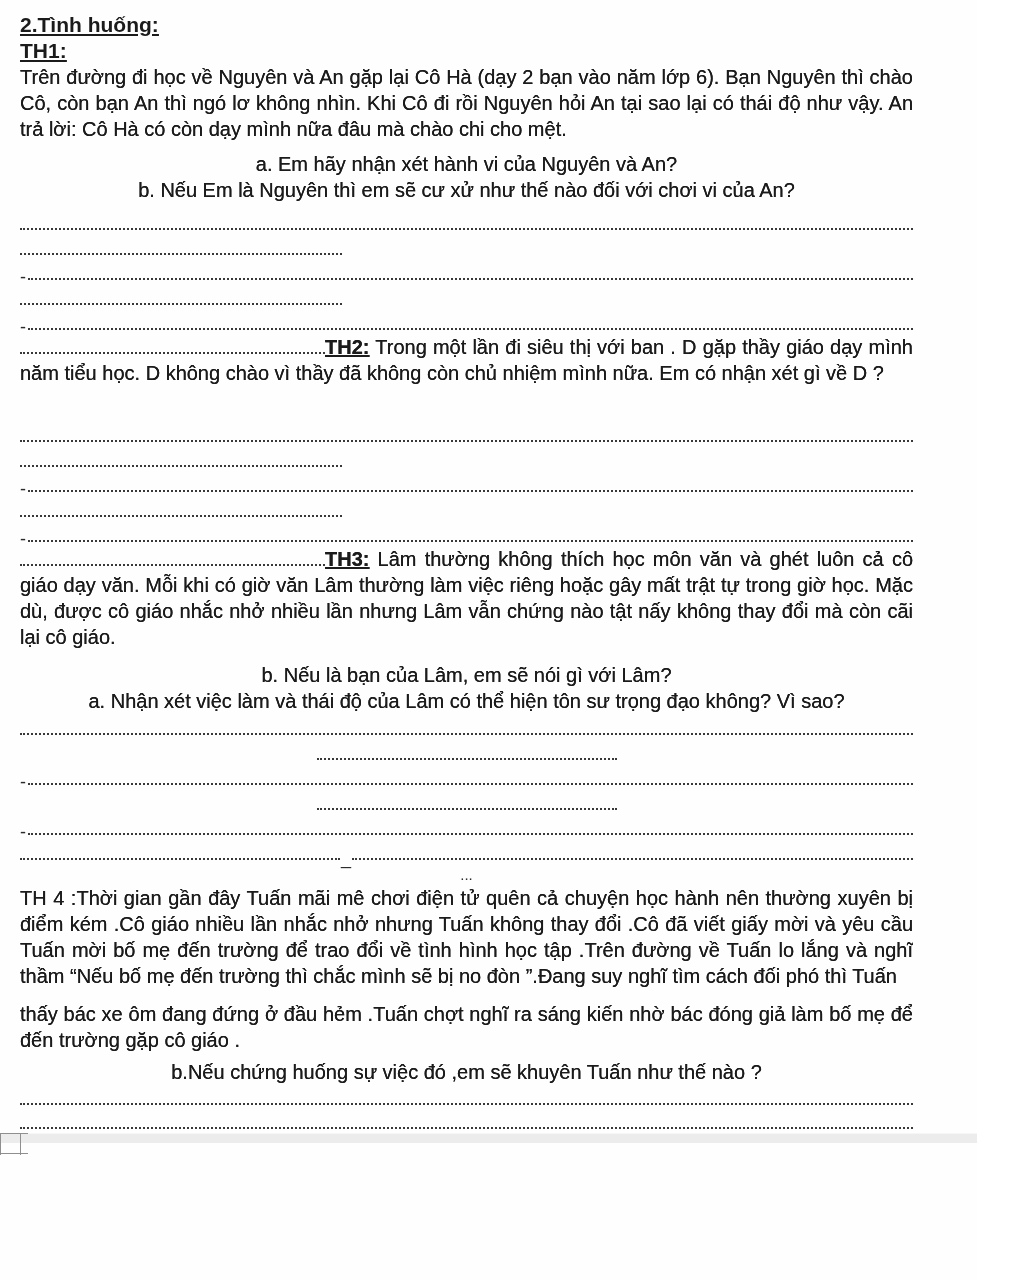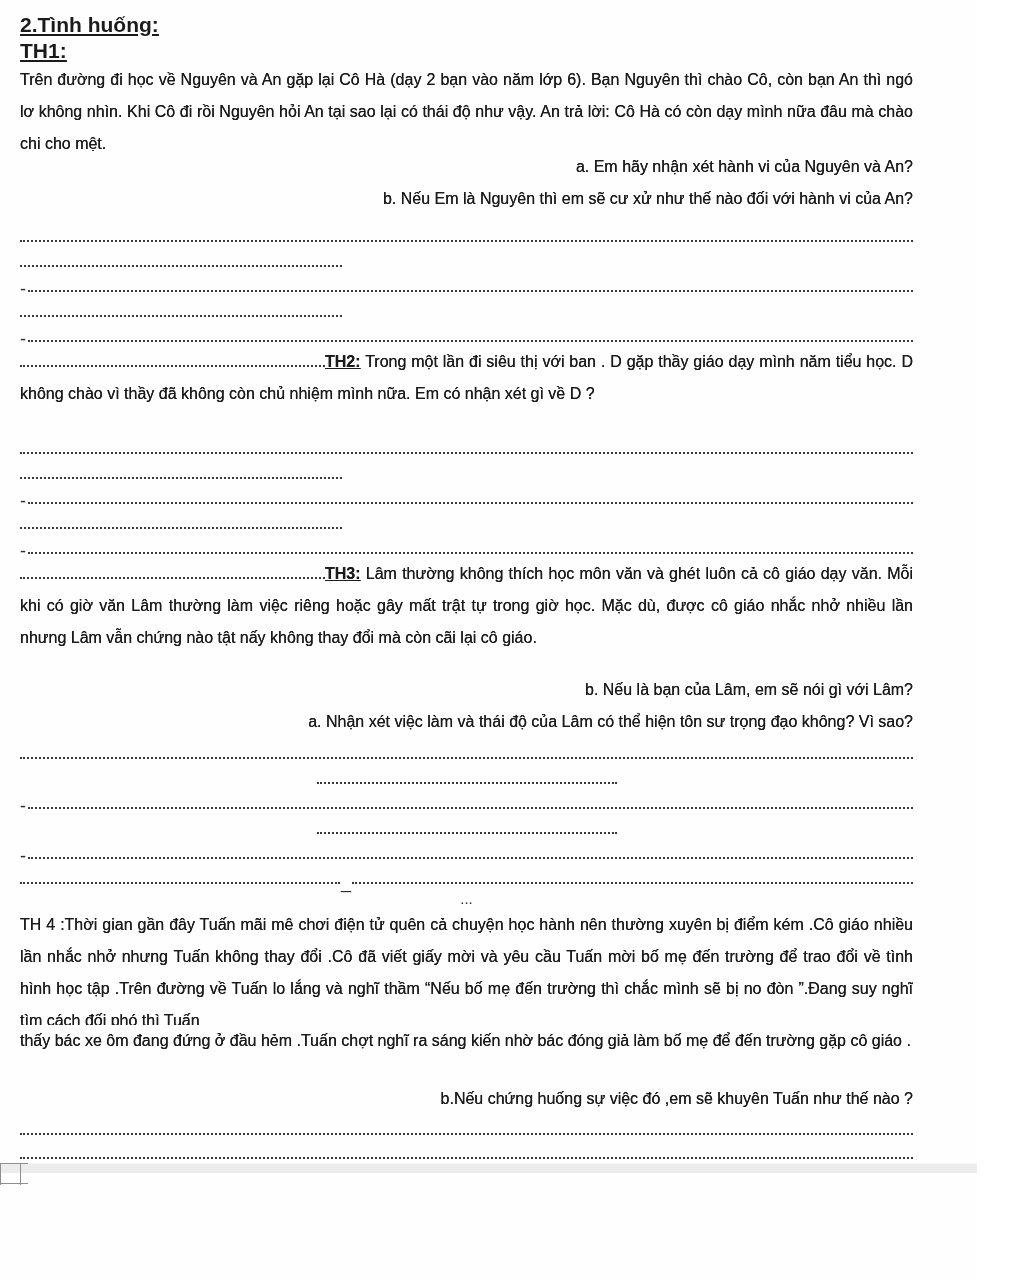--- a/index.html
+++ b/index.html
@@ -13,26 +13,26 @@
   }
   .content { padding:12px 64px 0 20px; }
 
   .head {
     font-size:21px; line-height:26px; margin:0;
     font-weight:bold; text-decoration:underline;
   }
   .head span { text-decoration:underline; }
 
   p.body, p.q {
-    font-size:16px; line-height:32px; margin:0;
+    font-size:20px; line-height:26px; margin:0;
     text-align:justify;
     text-shadow:0 0 .5px currentColor;
     overflow:hidden;
   }
-  p.q { text-align:right; }
+  p.q { text-align:center; }
   .lines-3 { height:87px; }
   .lines-4 { height:116px; }
   .lines-2 { height:58px; }
 
   .inline-label {
     font-weight:bold; text-decoration:underline;
     white-space:nowrap;
     margin-top:13px;
   }
   .leader-inline {
@@ -75,21 +75,21 @@
 
 <div class="page">
 
   <div class="content">
 
     <p class="head"><span>2.Tình huống:</span></p>
     <p class="head"><span>TH1:</span></p>
 
     <p class="body lines-3">Trên đường đi học về Nguyên và An gặp lại Cô Hà (dạy 2 bạn vào năm lớp 6). Bạn Nguyên thì chào Cô, còn bạn An thì ngó lơ không nhìn. Khi Cô đi rồi Nguyên hỏi An tại sao lại có thái độ như vậy. An trả lời: Cô Hà có còn dạy mình nữa đâu mà chào chi cho mệt.</p>
     <p class="q">a. Em hãy nhận xét hành vi của Nguyên và An?</p>
-    <p class="q">b. Nếu Em là Nguyên thì em sẽ cư xử như thế nào đối với hành vi của An?</p>
+    <p class="q">b. Nếu Em là Nguyên thì em sẽ cư xử như thế nào đối với chơi vi của An?</p>
 
     <div class="mt6">
       <div class="ans full">
           <div class="lead"></div>
         </div>
       <div class="ans short">
           <div class="lead"></div>
         </div>
       <div class="ans full">
           <span class="dash">-</span>

